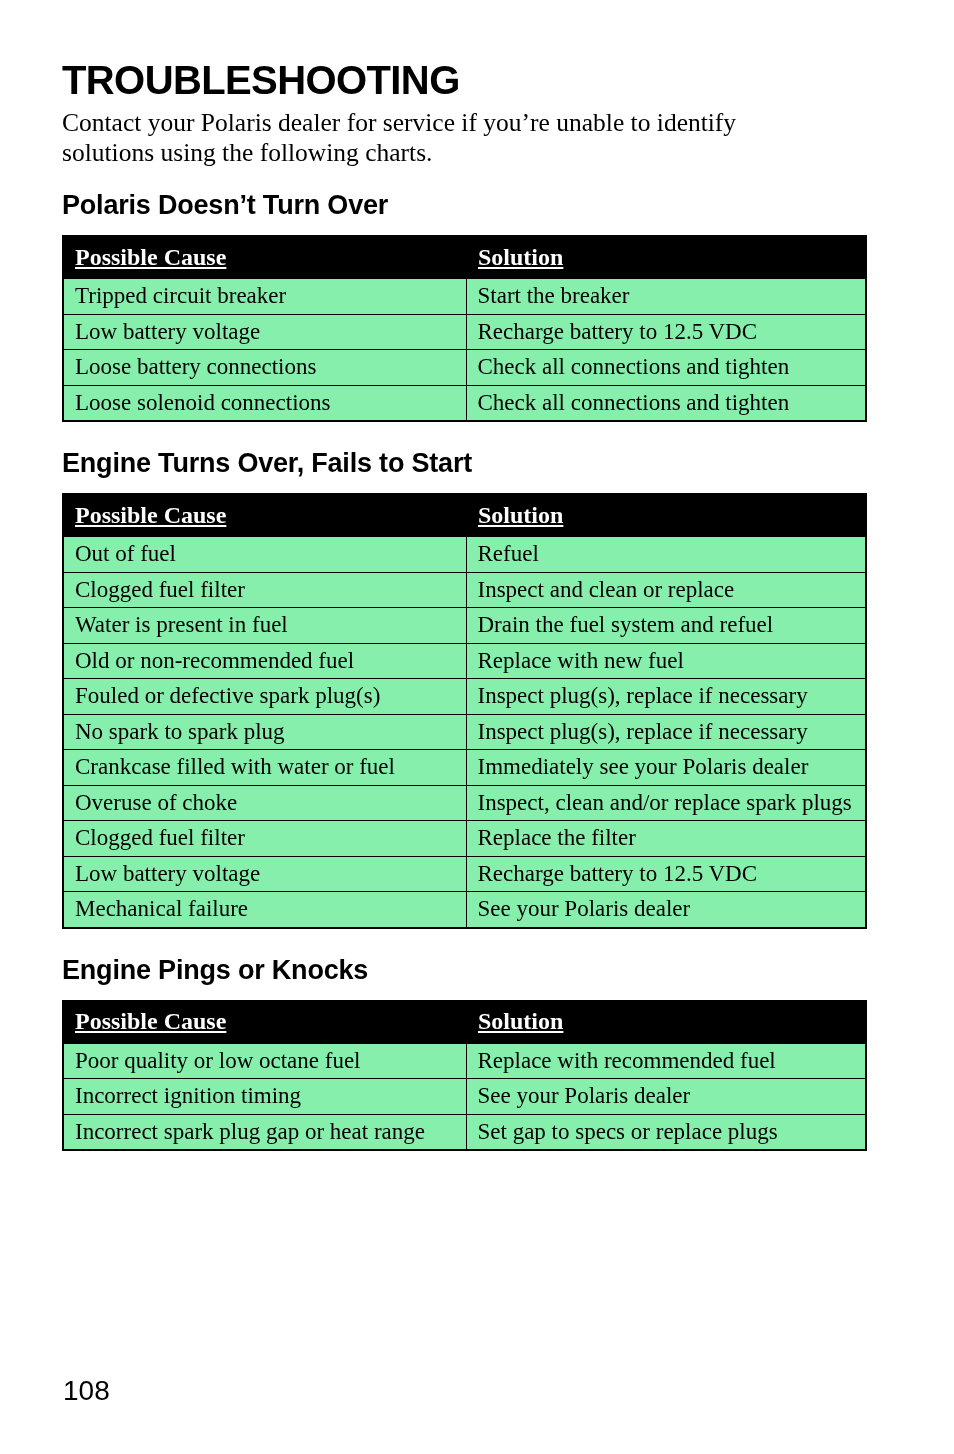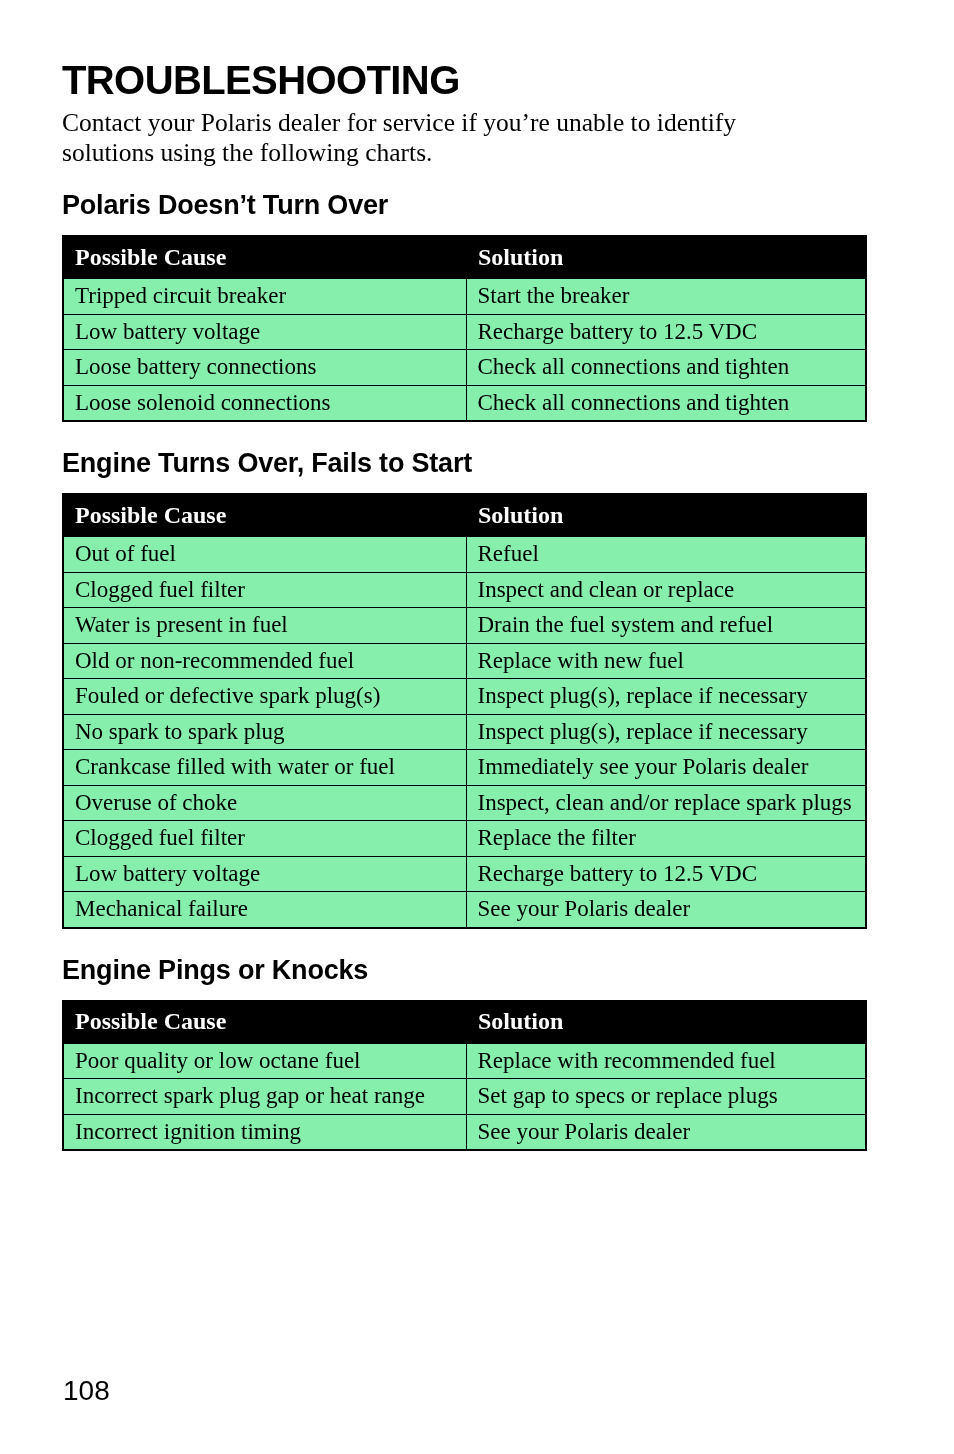--- a/index.html
+++ b/index.html
@@ -86,20 +86,21 @@
   }
 
   .tbl thead th {
     background: #000000;
     color: #ffffff;
     font-family: "Liberation Serif", "DejaVu Serif", serif;
     font-weight: bold;
     font-size: 24px;
     height: 40px;
     border-color: #000000;
+    text-decoration: underline;
   }
 
   .tbl tbody td {
     background: #86efac;
     color: #000000;
     font-family: "Liberation Serif", "DejaVu Serif", serif;
     font-size: 23px;
     height: 34.5px;
     line-height: 34.5px;
     border-width: 1.5px;
@@ -233,26 +234,26 @@
           <th>Possible Cause</th>
           <th>Solution</th>
         </tr>
       </thead>
       <tbody>
         <tr>
           <td>Poor quality or low octane fuel</td>
           <td>Replace with recommended fuel</td>
         </tr>
         <tr>
+          <td>Incorrect ignition timing</td>
+          <td>See your Polaris dealer</td>
+        </tr>
+        <tr>
           <td>Incorrect spark plug gap or heat range</td>
           <td>Set gap to specs or replace plugs</td>
         </tr>
-        <tr>
-          <td>Incorrect ignition timing</td>
-          <td>See your Polaris dealer</td>
-        </tr>
       </tbody>
     </table>
 
   </div>
 
   <div class="page-number">108</div>
 </div>
 
 </body></html>

